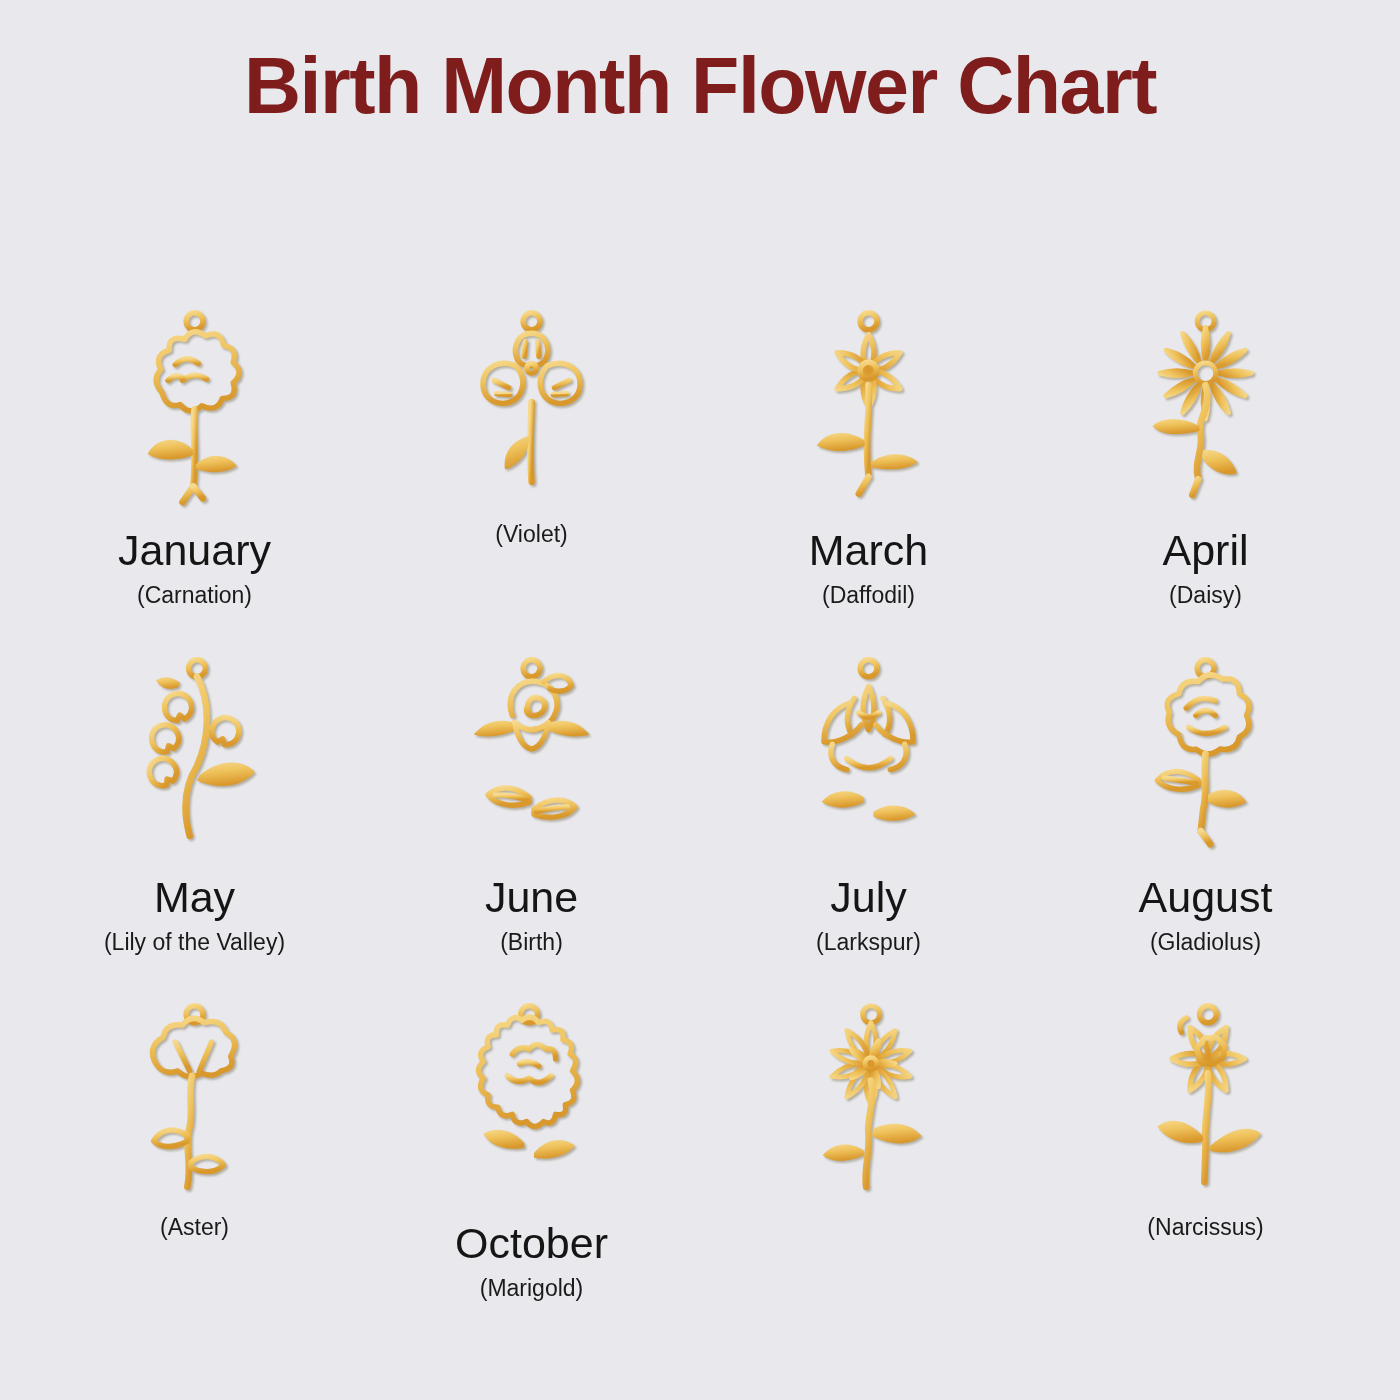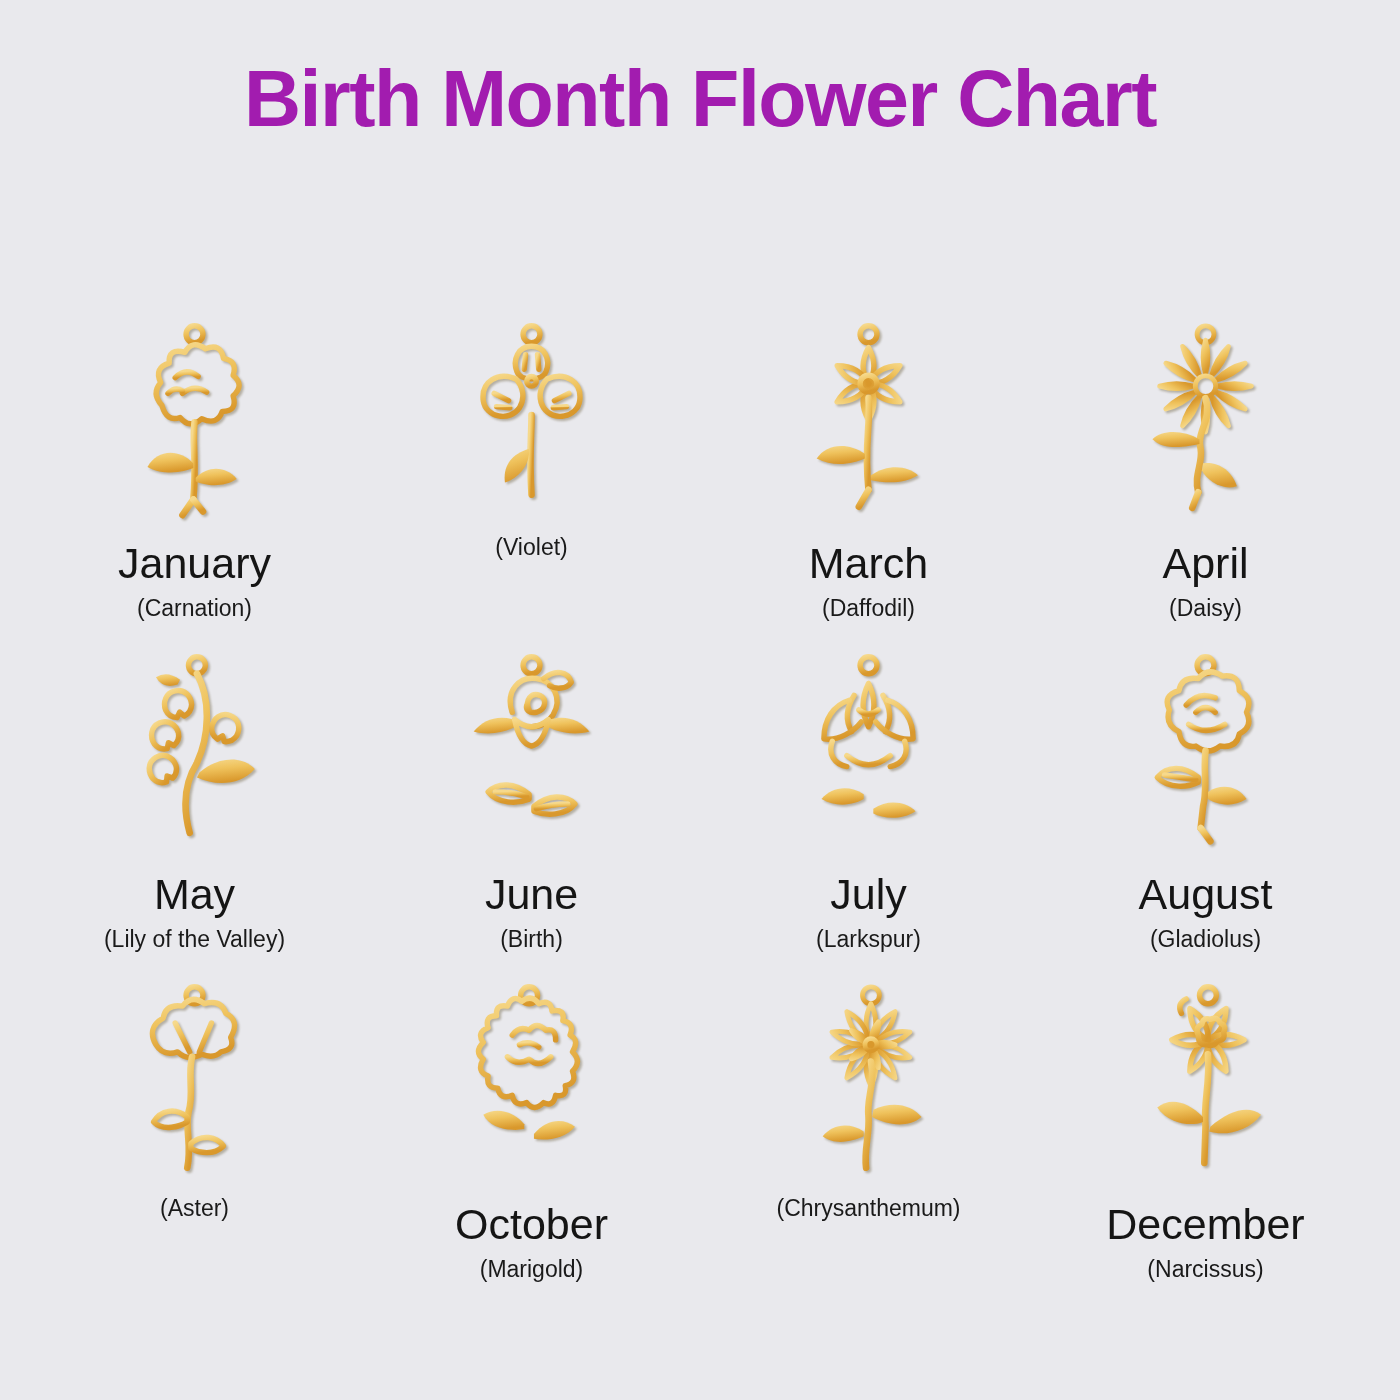--- a/index.html
+++ b/index.html
@@ -5,33 +5,33 @@
   html,body{margin:0;padding:0;}
   body{
     width:1400px;height:1400px;
     background:#e9e9ed;
     font-family:"Liberation Sans", sans-serif;
     color:#111;
     overflow:hidden;
   }
   .page-title{
     margin:0;
-    padding-top:59px;
+    padding-top:46px;
     text-align:center;
     font-size:79px;
     font-weight:700;
     letter-spacing:-1.5px;
     line-height:1.0;
-    color:#a21caf;
+    color:#7f1d1d;
   }
   .grid{
     margin:183px 26px 0;
     display:grid;
     grid-template-columns:repeat(4,1fr);
-    row-gap:30px;
+    row-gap:46px;
   }
   .cell{
     display:flex;
     flex-direction:column;
     align-items:center;
   }
   .charm{
     height:205px;
     display:flex;
     align-items:flex-start;
@@ -393,21 +393,20 @@
           <path d="M62,50 Q58,41 62,32 Q66,41 62,50 Z" transform="rotate(162 62 52)"></path>
           <path d="M62,50 Q58,41 62,32 Q66,41 62,50 Z" transform="rotate(234 62 52)"></path>
           <path d="M62,50 Q58,41 62,32 Q66,41 62,50 Z" transform="rotate(306 62 52)"></path>
           <circle cx="62" cy="52" r="5"></circle>
           <path d="M62,66 C66,84 58,96 60,112 C61,126 56,140 58,154" stroke-width="5.5"></path>
           <path d="M64,106 C80,98 96,102 104,112 C92,122 74,118 63,112 Z" fill="url(#g11)" stroke="none"></path>
           <path d="M56,124 C44,116 30,118 22,128 C32,136 48,132 56,128 Z" fill="url(#g11)" stroke="none"></path>
         </g>
       </svg>
     </div>
-    <div class="flower-label">(Chrysanthemum)</div>
   </div>
 
   <div class="cell">
     <div class="charm">
       <svg width="145" height="205" viewBox="0 0 120 170">
         <defs>
             <linearGradient id="g12" x1="0" y1="0" x2="0.25" y2="1">
           <stop offset="0" stop-color="#f6d98c"></stop>
               <stop offset="0.45" stop-color="#efc25c"></stop>
               <stop offset="1" stop-color="#d9982c"></stop>
@@ -422,17 +421,16 @@
           <path d="M62,18 Q53,34 62,48 Q71,34 62,18 Z" transform="rotate(270 62 48)"></path>
           <path d="M62,18 Q53,34 62,48 Q71,34 62,18 Z" transform="rotate(330 62 48)"></path>
           <path d="M54,44 Q51,38 57,35 Q58,29 64,31 Q70,28 72,34 Q78,36 75,42 Q77,48 70,49 Q67,54 61,52 Q54,53 54,44 Z"></path>
           <path d="M40,26 Q36,18 44,14"></path>
           <path d="M62,60 C64,84 58,100 60,120 L59,150" stroke-width="5.5"></path>
           <path d="M58,112 C44,98 30,96 20,104 C30,118 48,120 58,116 Z" fill="url(#g12)" stroke="none"></path>
           <path d="M64,120 C80,106 96,102 106,110 C96,124 76,128 63,124 Z" fill="url(#g12)" stroke="none"></path>
         </g>
       </svg>
     </div>
-    <div class="month-label">December</div>
     <div class="flower-label">(Narcissus)</div>
   </div>
 
 </div>
 
 </body></html>

